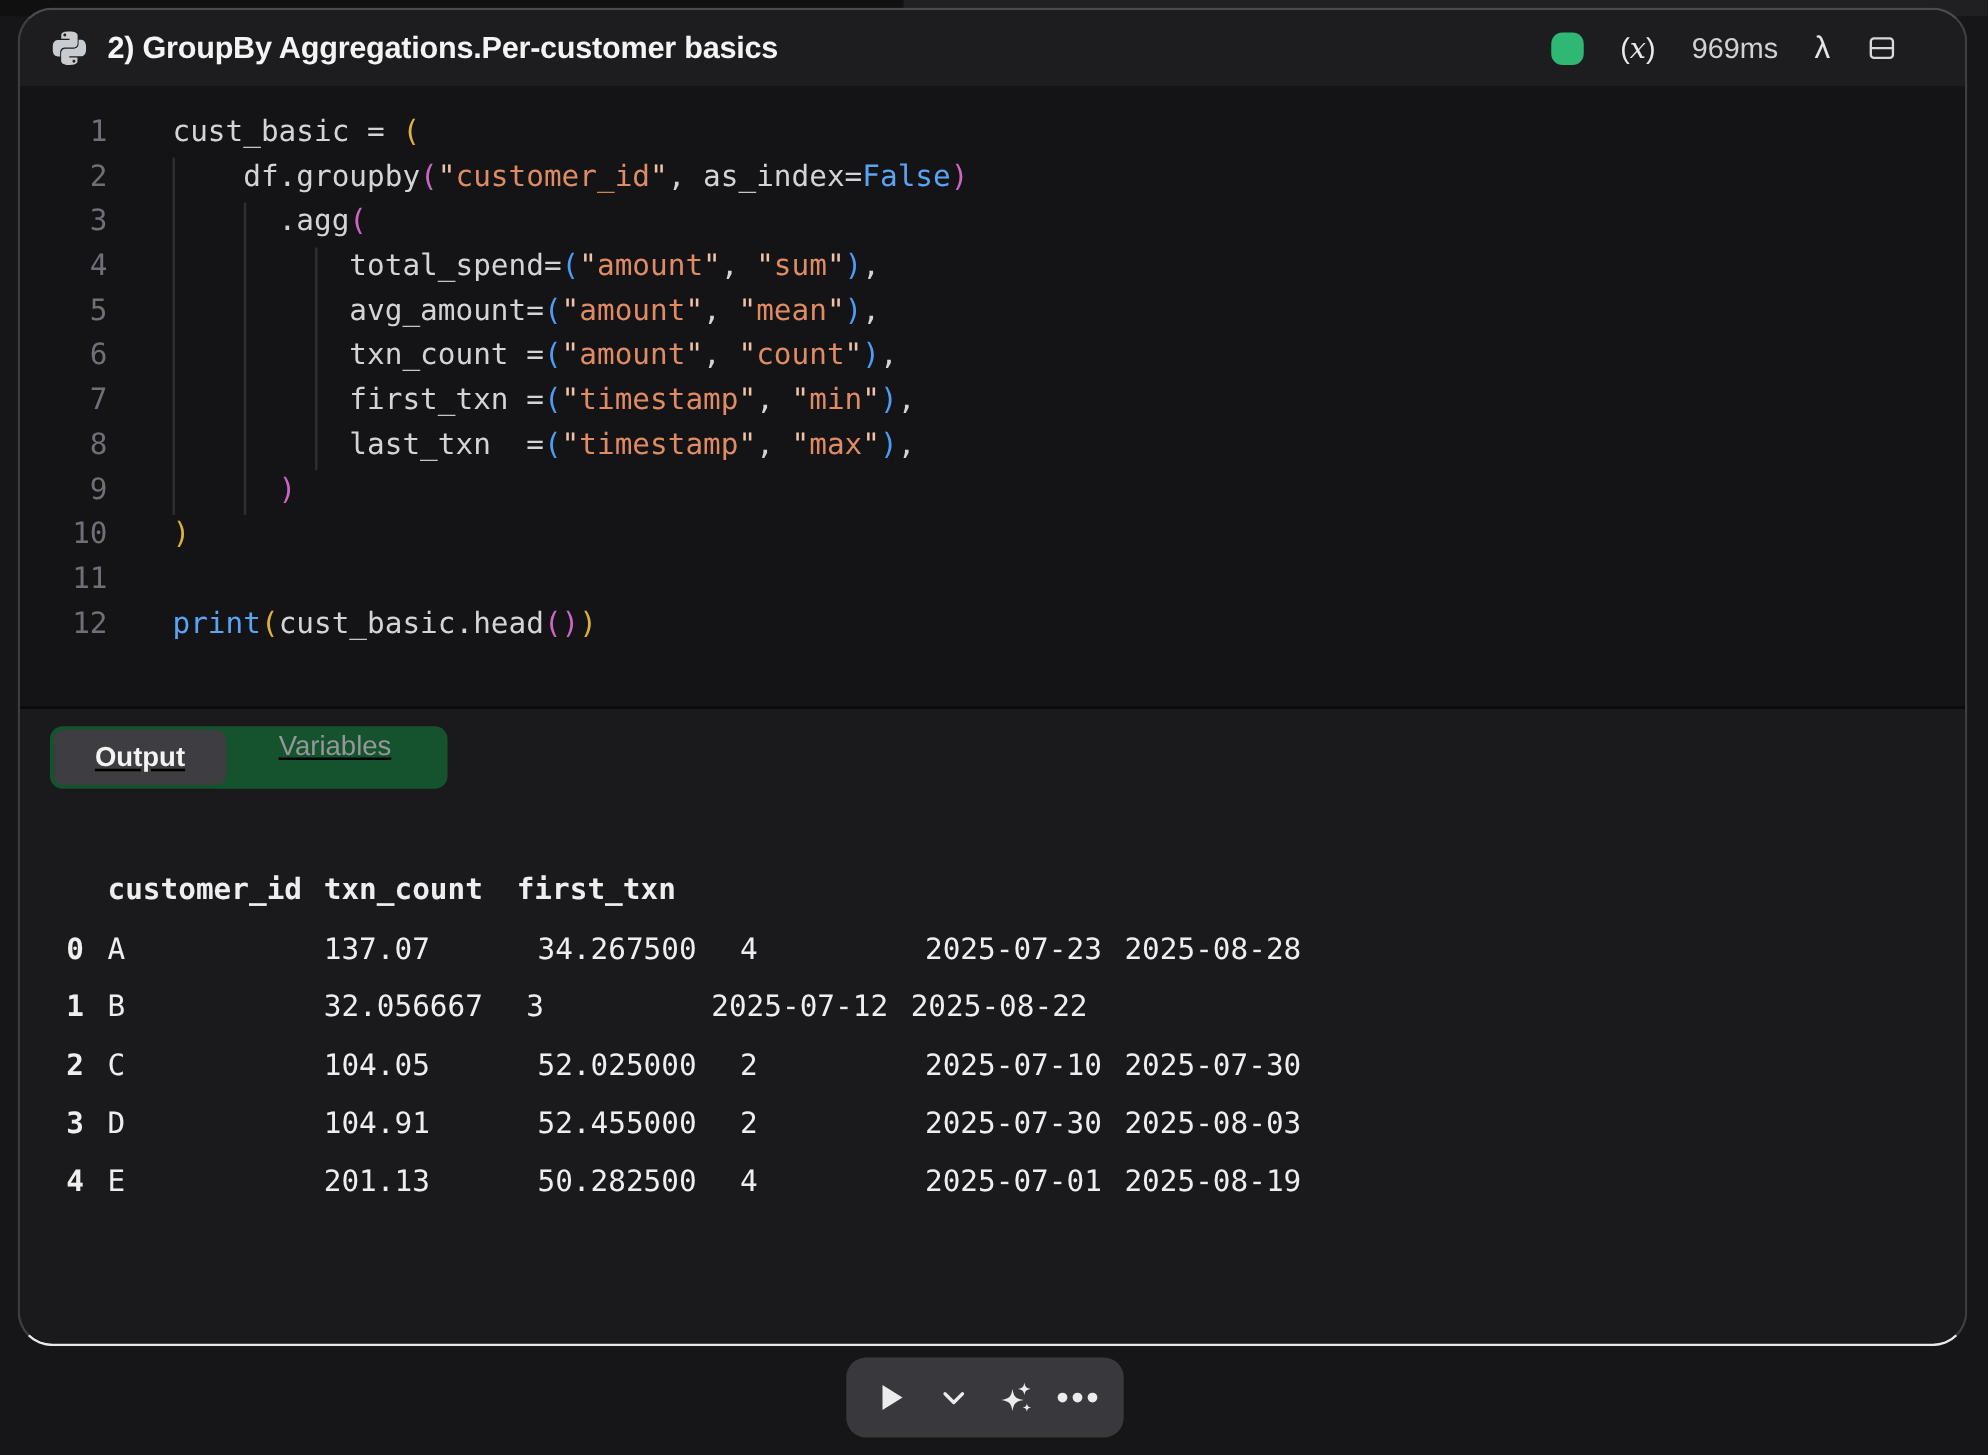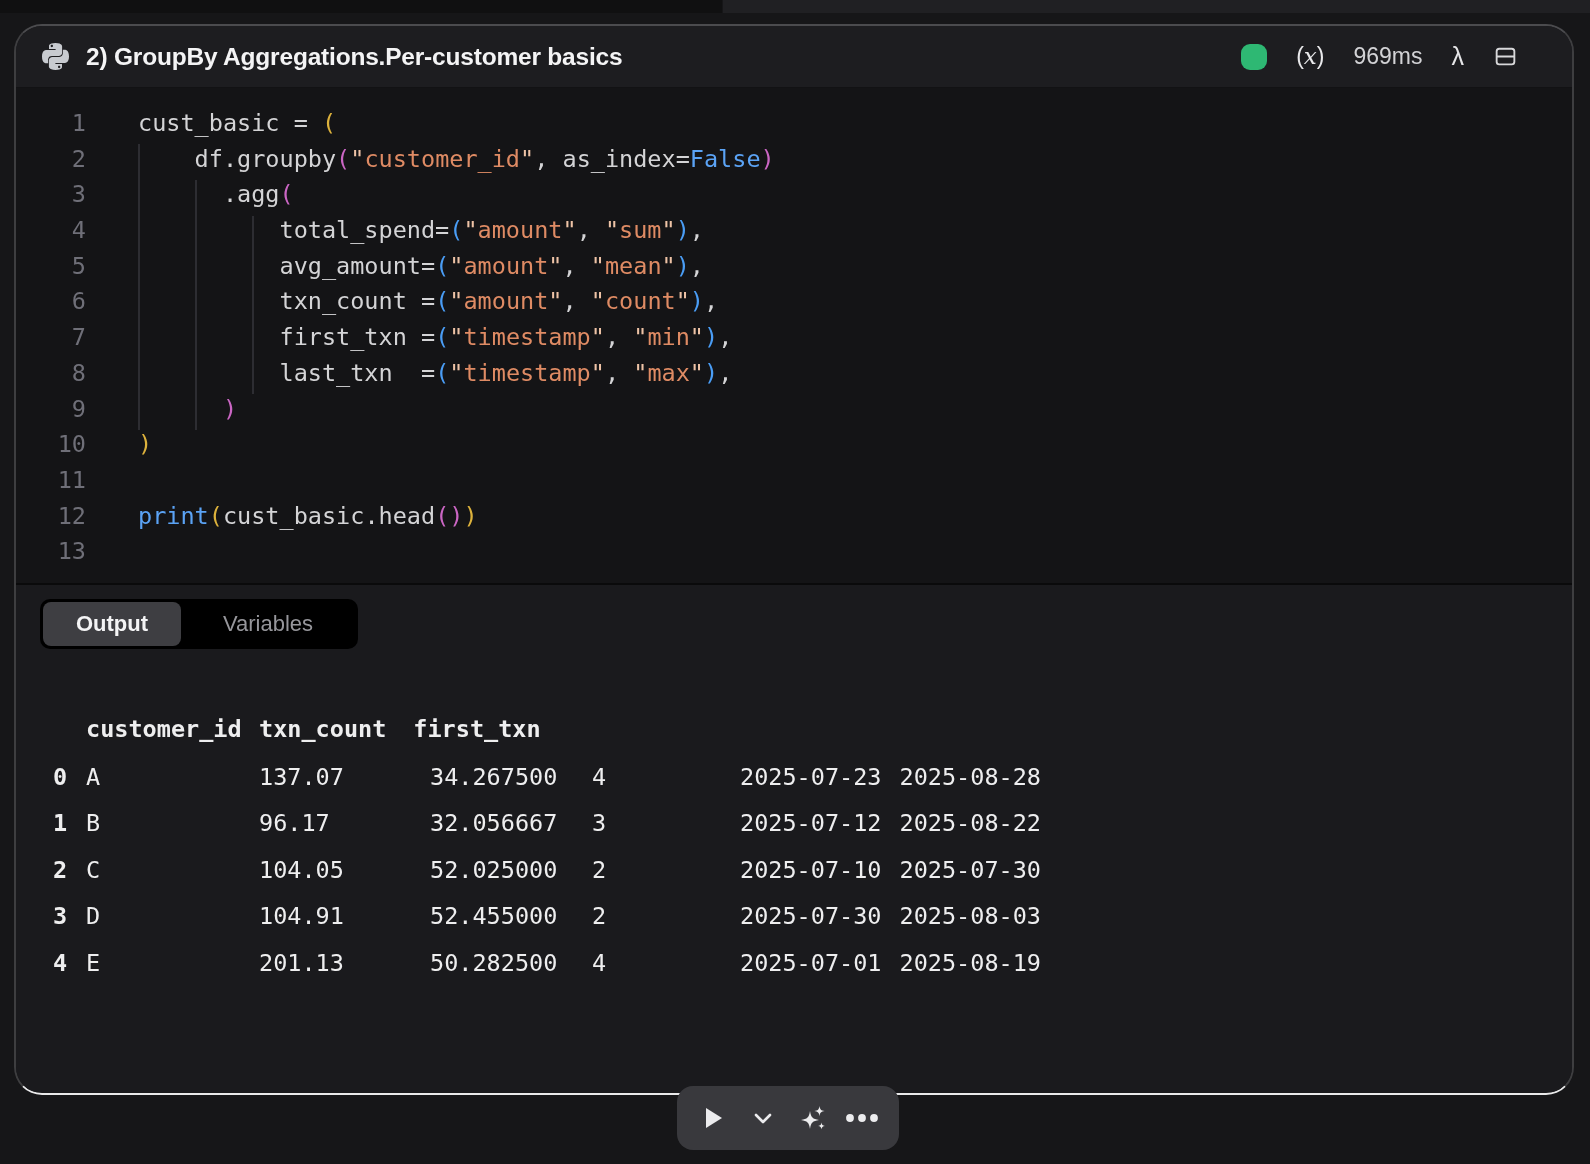--- a/index.html
+++ b/index.html
@@ -6,21 +6,21 @@
   html,body { background:#161618; }
   .stage { position:relative; width:1590px; height:1164px; overflow:hidden;
            font-family:"Liberation Sans", sans-serif; }
 
   .bg-strip-right { position:absolute; left:723px; top:0; width:867px; height:13px;
                     background:#202023; }
   .bg-strip-left  { position:absolute; left:0; top:0; width:722px; height:13px;
                     background:#101011; }
 
   
-  .panel { position:absolute; left:14px; top:24px; width:1560px; height:1071px;
+  .panel { position:absolute; left:14px; top:6px; width:1560px; height:1071px;
            border-radius:28px; background:#19191b;
            border:2px solid #3e3e40; border-top-color:#4b4b4e; border-bottom-color:#e9e9ea;
            overflow:hidden; }
 
   
   .cell-header { height:62px; display:flex; align-items:center;
                  padding:0 54px 0 26px; background:#1d1d20;
                  border-bottom:1px solid #121214; }
   .py-icon { width:27px; height:27px; flex:0 0 auto; }
   .cell-title { margin-left:17px; font-size:24.5px; font-weight:700; color:#f4f4f5;
@@ -40,22 +40,22 @@
   .code-line { display:flex; height:35.7px; line-height:35.7px; white-space:pre; }
   .gutter { width:70px; text-align:right; color:#6f6f78; flex:0 0 auto; }
   .code-text { margin-left:52px; }
   .indent-guide { position:absolute; width:2px; background:#2d2d32; }
   .guide-0 { left:122px; top:56px;  height:286px; }
   .guide-1 { left:179px; top:92px;  height:250px; }
   .guide-2 { left:236px; top:128px; height:178px; }
 
   
   .output-section { background:#1a1a1d; padding:14px 0 0 24px; height:507px; }
-  .tabs { width:318px; height:50px; background:#000000; border-radius:10px;
-          display:flex; align-items:center; padding:3px; }
+  .tabs { width:318px; height:50px; background:#14532d; border-radius:10px;
+          display:flex; align-items:flex-start; padding:3px;text-decoration:underline; }
   .tab-active { width:138px; height:44px; background:#3e3e42; border-radius:8px;
                 display:flex; align-items:center; justify-content:center;
                 font-size:22px; font-weight:700; color:#f4f4f5; cursor:default; }
   .tab-inactive { flex:1; text-align:center; font-size:22px; color:#96969b; cursor:default; }
 
   .df-table { margin:57px 0 0 13px; font-family:"DejaVu Sans Mono", monospace;
               font-size:23.5px; color:#eeeeef; }
   .df-row { display:flex; height:46.5px; line-height:46.5px; white-space:pre; }
   .df-row.hdr { font-weight:700; margin-bottom:1px; }
   .c-idx { width:33px; font-weight:700; }
@@ -108,32 +108,31 @@
         <div class="code-line"><span class="gutter">3</span><span class="code-text"><span style="color: rgb(212, 212, 214);">      .agg</span><span style="color: rgb(203, 102, 196);">(</span></span></div>
         <div class="code-line"><span class="gutter">4</span><span class="code-text"><span style="color: rgb(212, 212, 214);">          total_spend=</span><span style="color: rgb(74, 157, 245);">(</span><span style="color: rgb(238, 195, 166);">"</span><span style="color: rgb(223, 139, 100);">amount</span><span style="color: rgb(238, 195, 166);">"</span><span style="color: rgb(212, 212, 214);">, </span><span style="color: rgb(238, 195, 166);">"</span><span style="color: rgb(223, 139, 100);">sum</span><span style="color: rgb(238, 195, 166);">"</span><span style="color: rgb(74, 157, 245);">)</span><span style="color: rgb(212, 212, 214);">,</span></span></div>
         <div class="code-line"><span class="gutter">5</span><span class="code-text"><span style="color: rgb(212, 212, 214);">          avg_amount=</span><span style="color: rgb(74, 157, 245);">(</span><span style="color: rgb(238, 195, 166);">"</span><span style="color: rgb(223, 139, 100);">amount</span><span style="color: rgb(238, 195, 166);">"</span><span style="color: rgb(212, 212, 214);">, </span><span style="color: rgb(238, 195, 166);">"</span><span style="color: rgb(223, 139, 100);">mean</span><span style="color: rgb(238, 195, 166);">"</span><span style="color: rgb(74, 157, 245);">)</span><span style="color: rgb(212, 212, 214);">,</span></span></div>
         <div class="code-line"><span class="gutter">6</span><span class="code-text"><span style="color: rgb(212, 212, 214);">          txn_count =</span><span style="color: rgb(74, 157, 245);">(</span><span style="color: rgb(238, 195, 166);">"</span><span style="color: rgb(223, 139, 100);">amount</span><span style="color: rgb(238, 195, 166);">"</span><span style="color: rgb(212, 212, 214);">, </span><span style="color: rgb(238, 195, 166);">"</span><span style="color: rgb(223, 139, 100);">count</span><span style="color: rgb(238, 195, 166);">"</span><span style="color: rgb(74, 157, 245);">)</span><span style="color: rgb(212, 212, 214);">,</span></span></div>
         <div class="code-line"><span class="gutter">7</span><span class="code-text"><span style="color: rgb(212, 212, 214);">          first_txn =</span><span style="color: rgb(74, 157, 245);">(</span><span style="color: rgb(238, 195, 166);">"</span><span style="color: rgb(223, 139, 100);">timestamp</span><span style="color: rgb(238, 195, 166);">"</span><span style="color: rgb(212, 212, 214);">, </span><span style="color: rgb(238, 195, 166);">"</span><span style="color: rgb(223, 139, 100);">min</span><span style="color: rgb(238, 195, 166);">"</span><span style="color: rgb(74, 157, 245);">)</span><span style="color: rgb(212, 212, 214);">,</span></span></div>
         <div class="code-line"><span class="gutter">8</span><span class="code-text"><span style="color: rgb(212, 212, 214);">          last_txn  =</span><span style="color: rgb(74, 157, 245);">(</span><span style="color: rgb(238, 195, 166);">"</span><span style="color: rgb(223, 139, 100);">timestamp</span><span style="color: rgb(238, 195, 166);">"</span><span style="color: rgb(212, 212, 214);">, </span><span style="color: rgb(238, 195, 166);">"</span><span style="color: rgb(223, 139, 100);">max</span><span style="color: rgb(238, 195, 166);">"</span><span style="color: rgb(74, 157, 245);">)</span><span style="color: rgb(212, 212, 214);">,</span></span></div>
         <div class="code-line"><span class="gutter">9</span><span class="code-text"><span style="color: rgb(212, 212, 214);">      </span><span style="color: rgb(203, 102, 196);">)</span></span></div>
         <div class="code-line"><span class="gutter">10</span><span class="code-text"><span style="color: rgb(221, 178, 60);">)</span></span></div>
         <div class="code-line"><span class="gutter">11</span><span class="code-text"></span></div>
         <div class="code-line"><span class="gutter">12</span><span class="code-text"><span style="color: rgb(91, 163, 245);">print</span><span style="color: rgb(221, 178, 60);">(</span><span style="color: rgb(212, 212, 214);">cust_basic.head</span><span style="color: rgb(203, 102, 196);">(</span><span style="color: rgb(203, 102, 196);">)</span><span style="color: rgb(221, 178, 60);">)</span></span></div>
-        <div class="code-line"><span class="gutter">13</span><span class="code-text"></span></div>
       </div>
 
     <div class="output-section">
       <div class="tabs">
         <div class="tab-active">Output</div>
         <div class="tab-inactive">Variables</div>
       </div>
       <div class="df-table" id="df-table">
           <div class="df-row hdr"><span class="c-idx"></span><span class="c-0">customer_id</span><span class="c-3">txn_count</span><span class="c-4">first_txn</span></div>
           <div class="df-row"><span class="c-idx">0</span><span class="c-0">A</span><span class="c-1">137.07</span><span class="c-2">34.267500</span><span class="c-3">4</span><span class="c-4">2025-07-23</span><span class="c-5">2025-08-28</span></div>
-          <div class="df-row"><span class="c-idx">1</span><span class="c-0">B</span><span class="c-1">96.17</span><span class="c-2">32.056667</span><span class="c-3">3</span><span class="c-4">2025-07-12</span><span class="c-5">2025-08-22</span></div>
+          <div class="df-row"><span class="c-idx">1</span><span class="c-0">B</span><span class="c-2">32.056667</span><span class="c-3">3</span><span class="c-4">2025-07-12</span><span class="c-5">2025-08-22</span></div>
           <div class="df-row"><span class="c-idx">2</span><span class="c-0">C</span><span class="c-1">104.05</span><span class="c-2">52.025000</span><span class="c-3">2</span><span class="c-4">2025-07-10</span><span class="c-5">2025-07-30</span></div>
           <div class="df-row"><span class="c-idx">3</span><span class="c-0">D</span><span class="c-1">104.91</span><span class="c-2">52.455000</span><span class="c-3">2</span><span class="c-4">2025-07-30</span><span class="c-5">2025-08-03</span></div>
           <div class="df-row"><span class="c-idx">4</span><span class="c-0">E</span><span class="c-1">201.13</span><span class="c-2">50.282500</span><span class="c-3">4</span><span class="c-4">2025-07-01</span><span class="c-5">2025-08-19</span></div>
         </div>
     </div>
   </div>
 
   <div class="run-toolbar">
     <div class="tb-btn">
       <svg width="20" height="24" viewBox="0 0 20 24">

